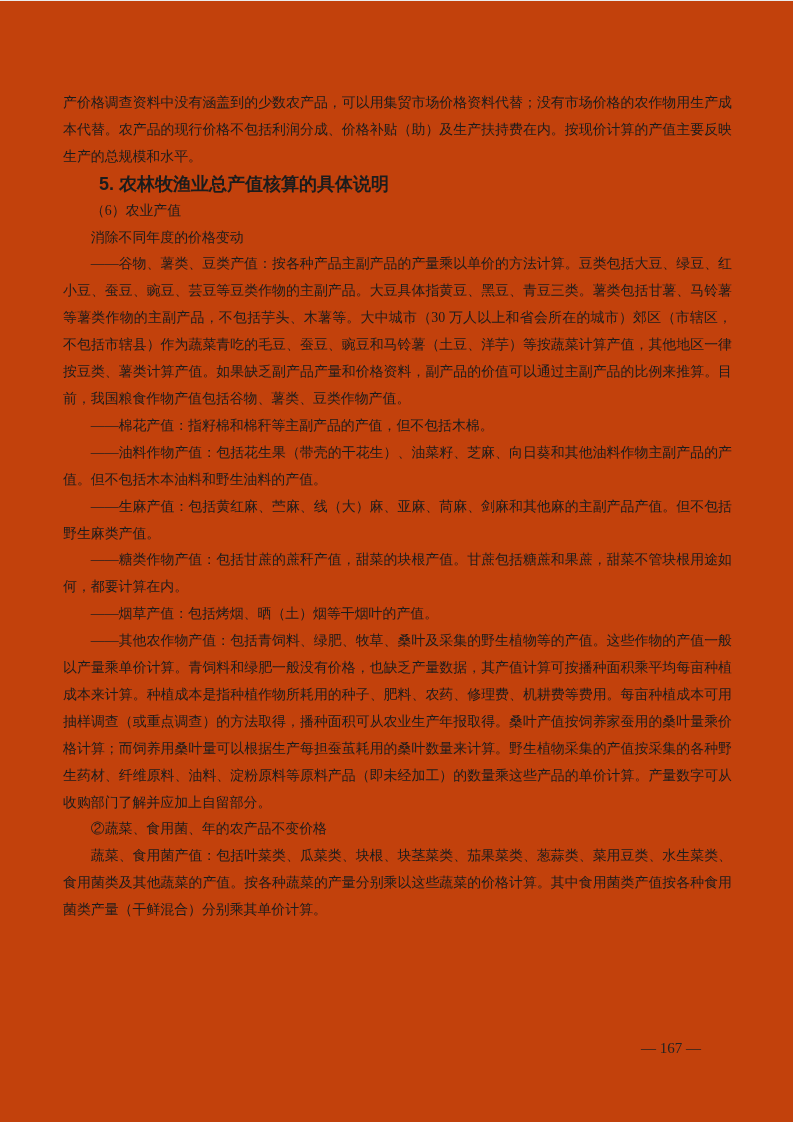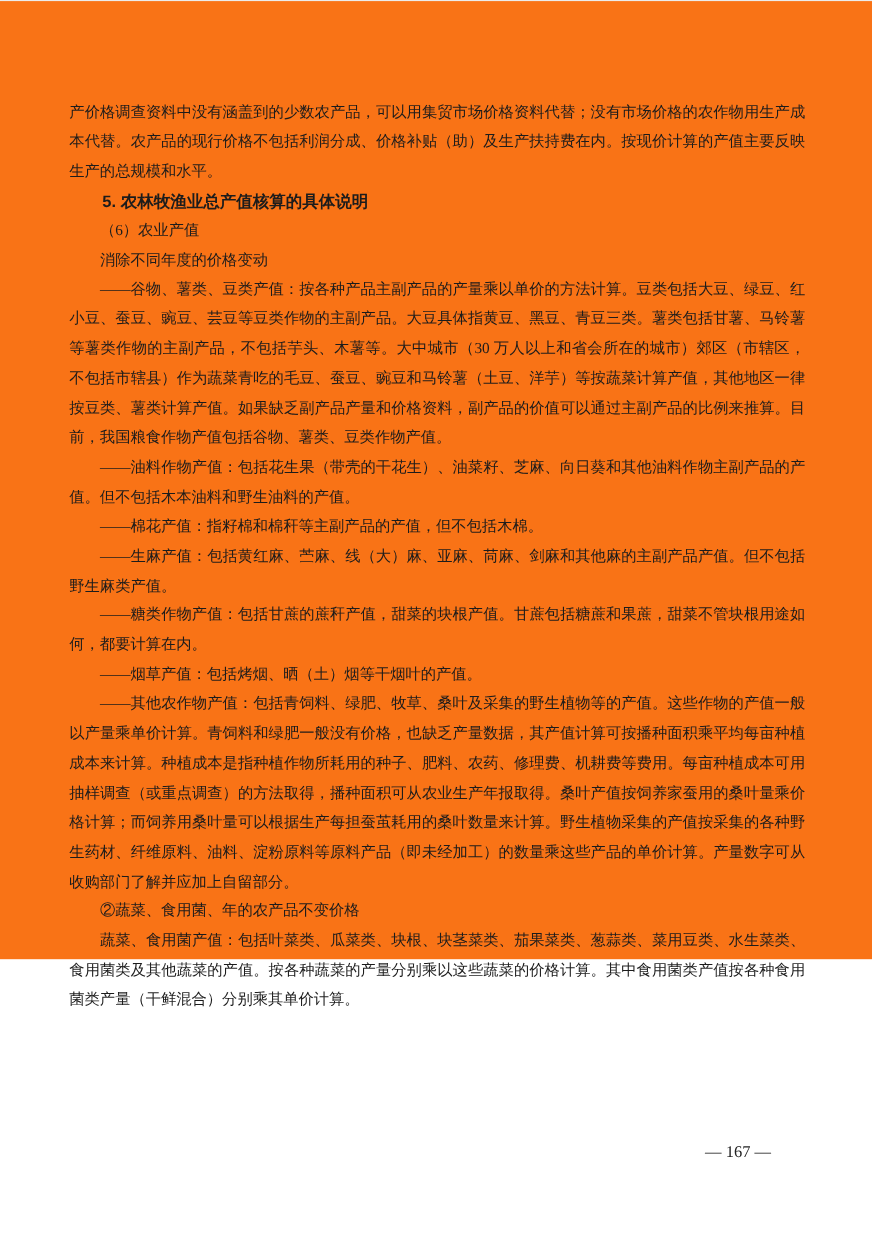--- a/index.html
+++ b/index.html
@@ -6,22 +6,22 @@
     margin: 0;
     padding: 0;
     width: 793px;
     height: 1122px;
     background: #ffffff;
     overflow: hidden;
   }
   .page {
     position: relative;
     width: 793px;
-    height: 872px;
-    background: #f97316;
+    height: 1122px;
+    background: #c2410c;
     font-family: "Liberation Serif", "DejaVu Serif", serif;
     color: #1c1c1c;
   }
   .page-top-edge {
     position: absolute;
     top: 0; left: 0; right: 0;
     height: 1px;
     background: #ececec;
   }
   .content {
@@ -38,21 +38,21 @@
     margin: 0;
     padding: 0;
     text-indent: 2em;
   }
   .content p.continuation {
     text-indent: 0;
   }
   .content p.heading {
     font-weight: 700;
     font-family: "Liberation Sans", "DejaVu Sans", sans-serif;
-    font-size: 15px;
+    font-size: 18px;
   }
   .page-number {
     position: absolute;
     top: 1038px;
     right: 92px;
     font-size: 15px;
     line-height: 20px;
     color: #222222;
     font-family: "Liberation Serif", "DejaVu Serif", serif;
   }
@@ -62,22 +62,22 @@
 
 <div class="page">
   <div class="page-top-edge"></div>
 
   <div class="content">
     <p class="continuation">产价格调查资料中没有涵盖到的少数农产品，可以用集贸市场价格资料代替；没有市场价格的农作物用生产成本代替。农产品的现行价格不包括利润分成、价格补贴（助）及生产扶持费在内。按现价计算的产值主要反映生产的总规模和水平。</p>
     <p class="heading">5. 农林牧渔业总产值核算的具体说明</p>
     <p>（6）农业产值</p>
     <p>消除不同年度的价格变动</p>
     <p>——谷物、薯类、豆类产值：按各种产品主副产品的产量乘以单价的方法计算。豆类包括大豆、绿豆、红小豆、蚕豆、豌豆、芸豆等豆类作物的主副产品。大豆具体指黄豆、黑豆、青豆三类。薯类包括甘薯、马铃薯等薯类作物的主副产品，不包括芋头、木薯等。大中城市（30 万人以上和省会所在的城市）郊区（市辖区，不包括市辖县）作为蔬菜青吃的毛豆、蚕豆、豌豆和马铃薯（土豆、洋芋）等按蔬菜计算产值，其他地区一律按豆类、薯类计算产值。如果缺乏副产品产量和价格资料，副产品的价值可以通过主副产品的比例来推算。目前，我国粮食作物产值包括谷物、薯类、豆类作物产值。</p>
+    <p>——棉花产值：指籽棉和棉秆等主副产品的产值，但不包括木棉。</p>
     <p>——油料作物产值：包括花生果（带壳的干花生）、油菜籽、芝麻、向日葵和其他油料作物主副产品的产值。但不包括木本油料和野生油料的产值。</p>
-    <p>——棉花产值：指籽棉和棉秆等主副产品的产值，但不包括木棉。</p>
     <p>——生麻产值：包括黄红麻、苎麻、线（大）麻、亚麻、苘麻、剑麻和其他麻的主副产品产值。但不包括野生麻类产值。</p>
     <p>——糖类作物产值：包括甘蔗的蔗秆产值，甜菜的块根产值。甘蔗包括糖蔗和果蔗，甜菜不管块根用途如何，都要计算在内。</p>
     <p>——烟草产值：包括烤烟、晒（土）烟等干烟叶的产值。</p>
     <p>——其他农作物产值：包括青饲料、绿肥、牧草、桑叶及采集的野生植物等的产值。这些作物的产值一般以产量乘单价计算。青饲料和绿肥一般没有价格，也缺乏产量数据，其产值计算可按播种面积乘平均每亩种植成本来计算。种植成本是指种植作物所耗用的种子、肥料、农药、修理费、机耕费等费用。每亩种植成本可用抽样调查（或重点调查）的方法取得，播种面积可从农业生产年报取得。桑叶产值按饲养家蚕用的桑叶量乘价格计算；而饲养用桑叶量可以根据生产每担蚕茧耗用的桑叶数量来计算。野生植物采集的产值按采集的各种野生药材、纤维原料、油料、淀粉原料等原料产品（即未经加工）的数量乘这些产品的单价计算。产量数字可从收购部门了解并应加上自留部分。</p>
     <p>②蔬菜、食用菌、年的农产品不变价格</p>
     <p>蔬菜、食用菌产值：包括叶菜类、瓜菜类、块根、块茎菜类、茄果菜类、葱蒜类、菜用豆类、水生菜类、食用菌类及其他蔬菜的产值。按各种蔬菜的产量分别乘以这些蔬菜的价格计算。其中食用菌类产值按各种食用菌类产量（干鲜混合）分别乘其单价计算。</p>
   </div>
 
   <div class="page-number">— 167 —</div>
 </div>

